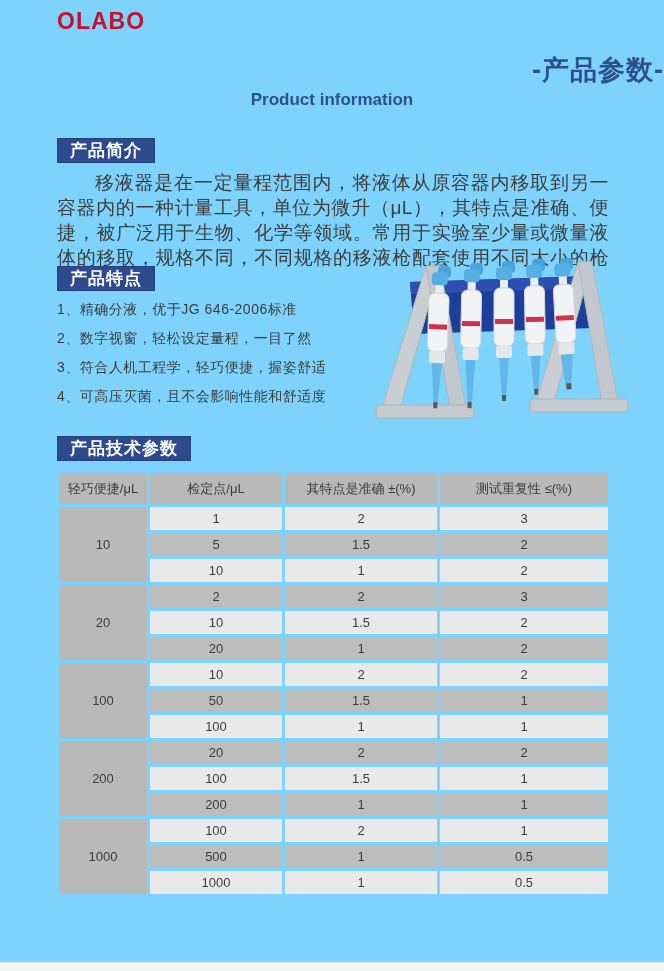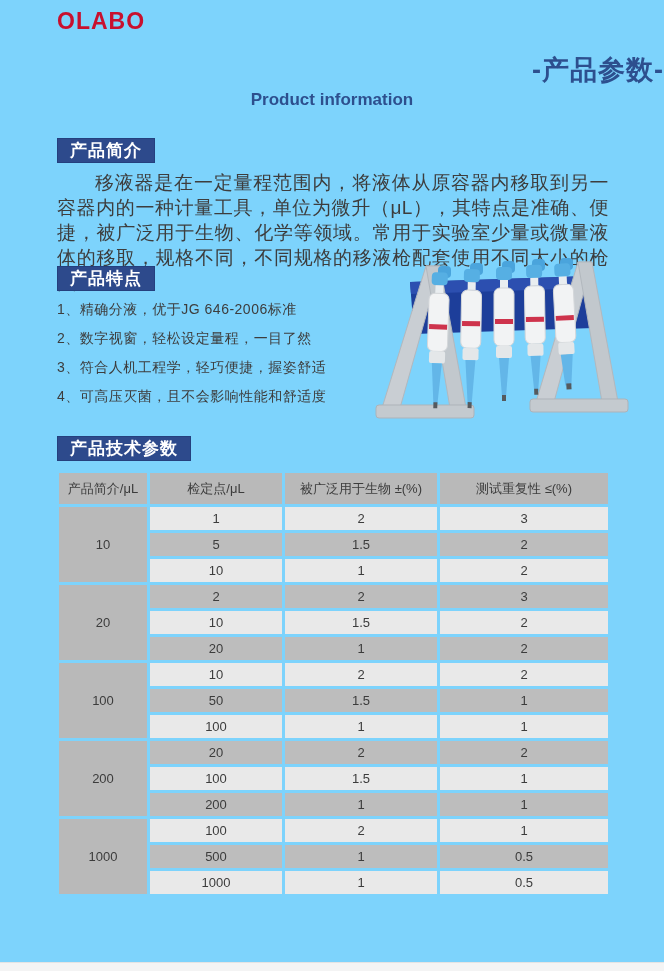--- a/index.html
+++ b/index.html
@@ -181,23 +181,23 @@
 
   <table class="spec-table">
     <colgroup>
       <col style="width:88px">
         <col style="width:132px">
         <col style="width:152px">
         <col style="width:168px">
     </colgroup>
     <thead>
         <tr>
-          <th>产品简介/μL</th>
+          <th>轻巧便捷/μL</th>
           <th>检定点/μL</th>
-          <th>被广泛用于生物 ±(%)</th>
+          <th>其特点是准确 ±(%)</th>
           <th>测试重复性 ≤(%)</th>
         </tr>
       </thead>
     <tbody>
         <tr>
           <td rowspan="3" class="group-cell">10</td>
           <td class="row-light">1</td>
           <td class="row-light">2</td>
           <td class="row-light">3</td>
         </tr>

